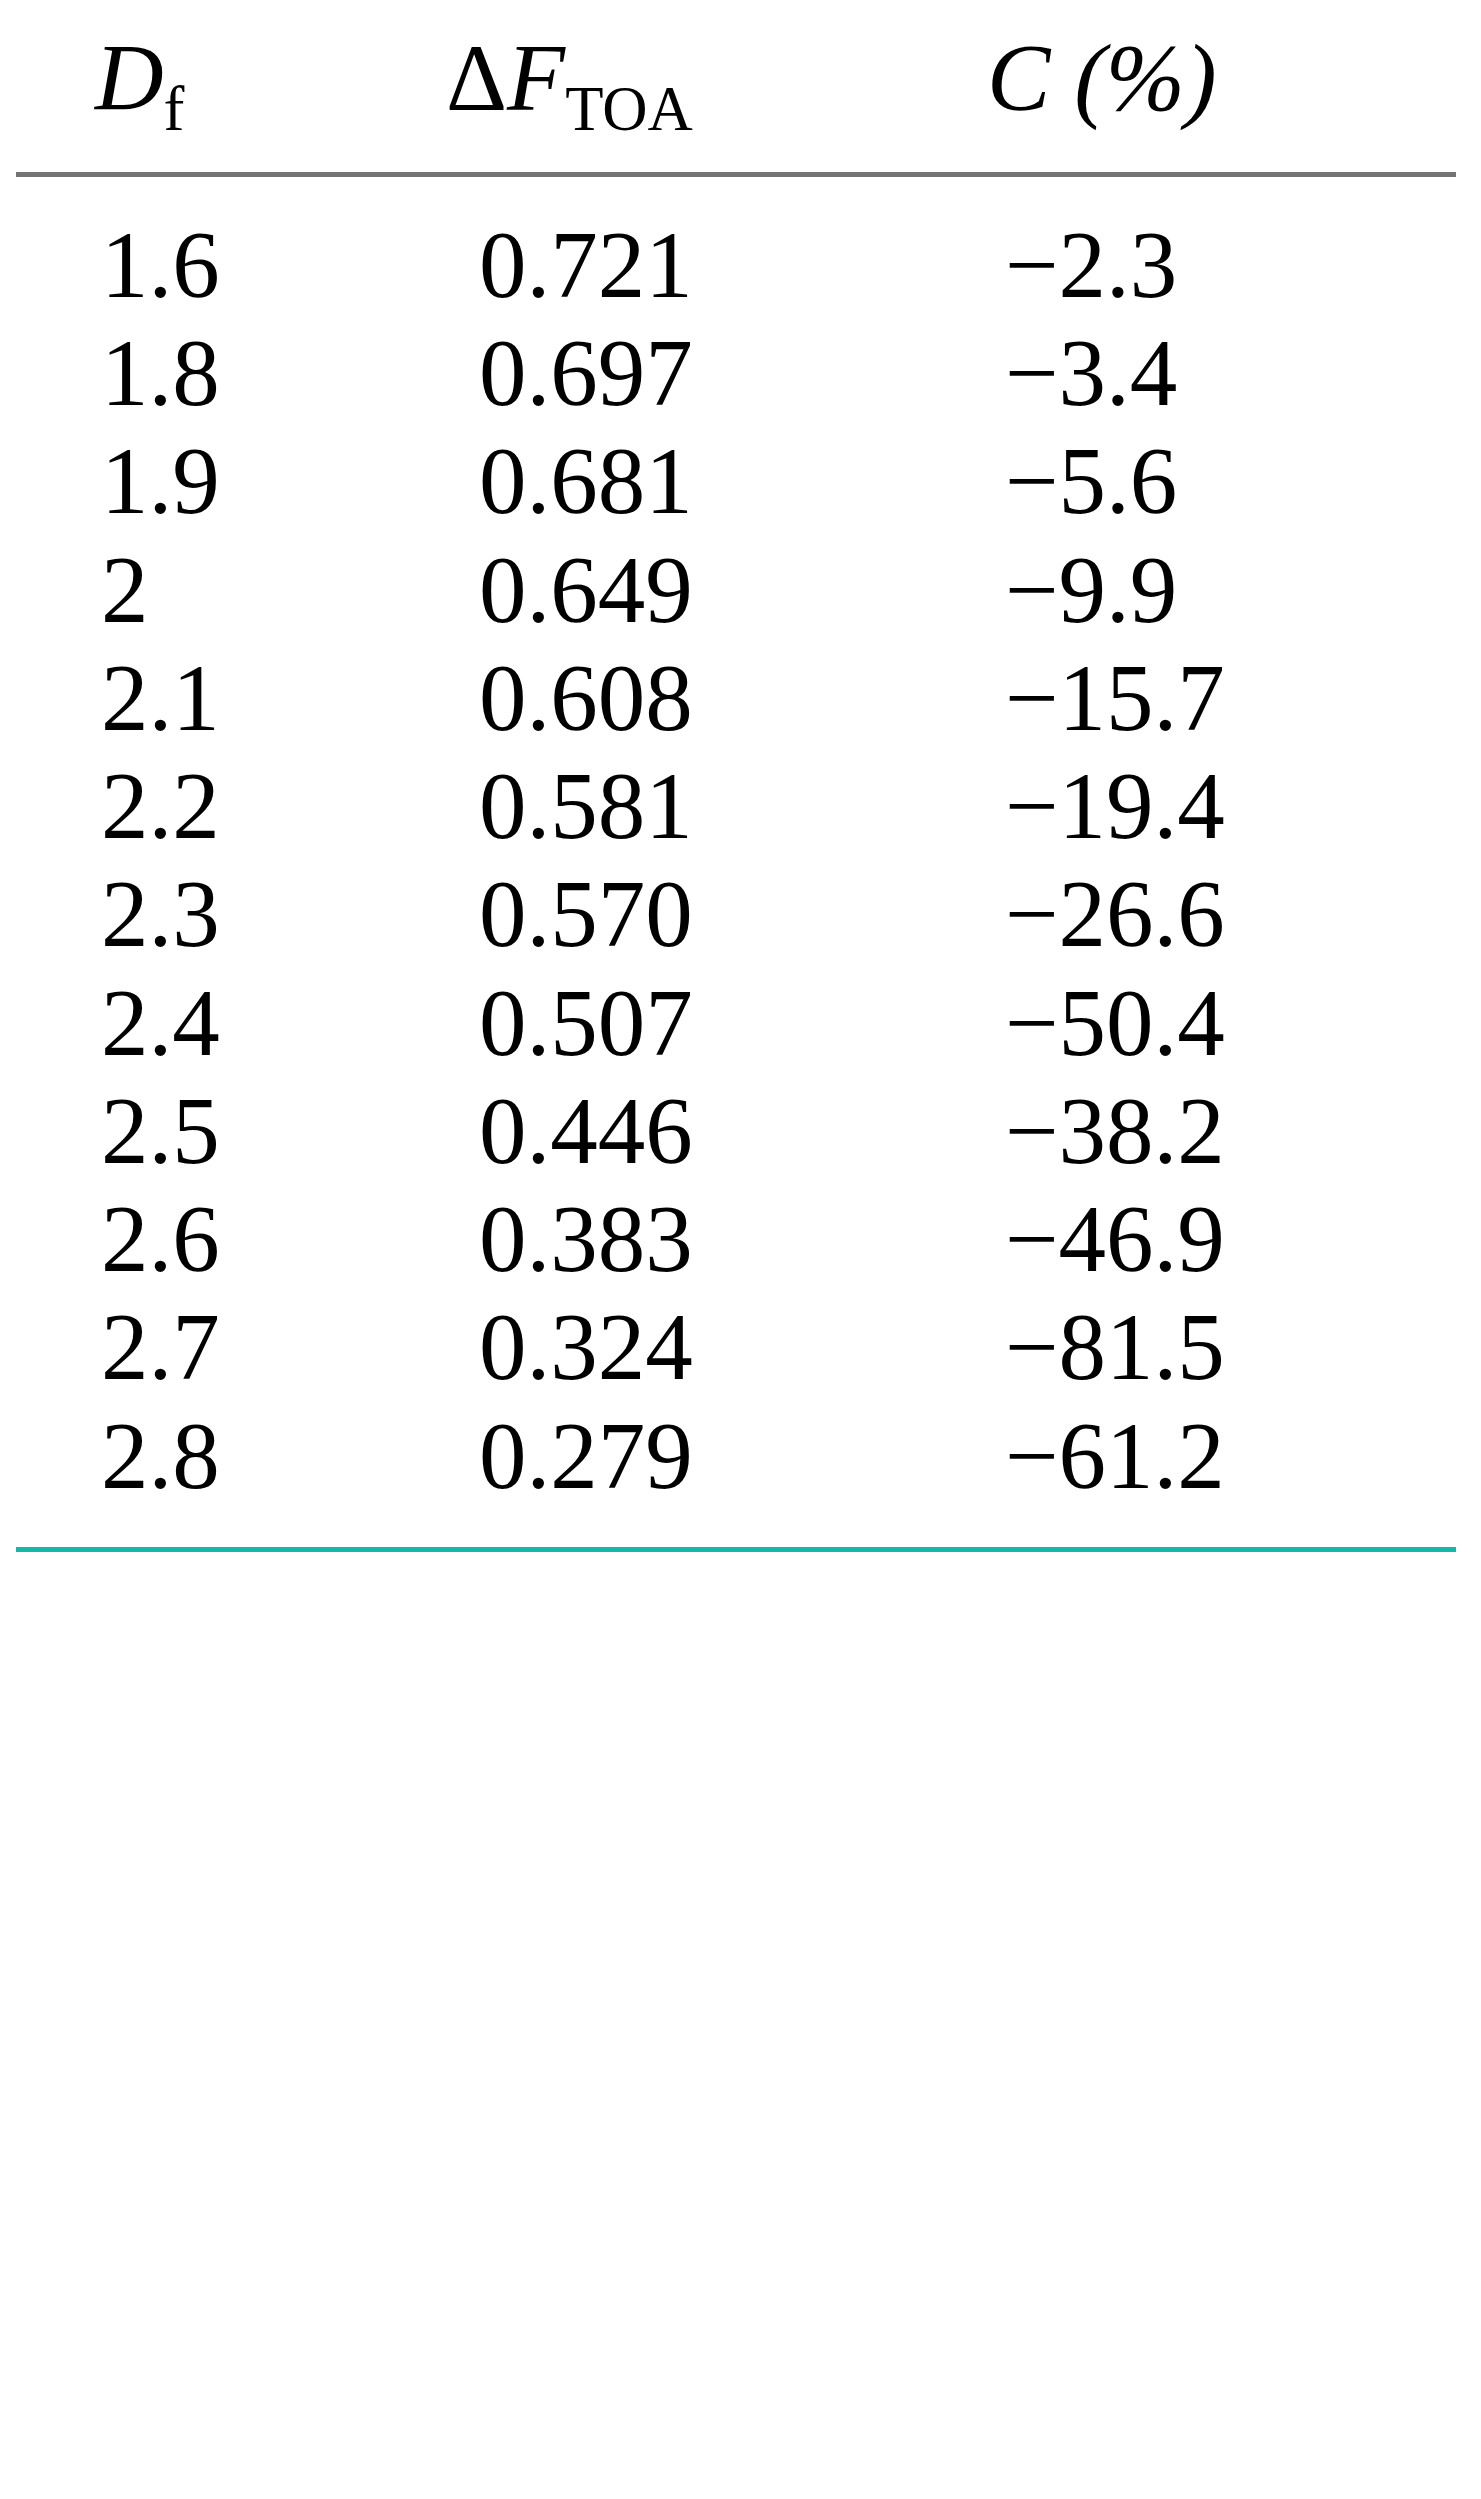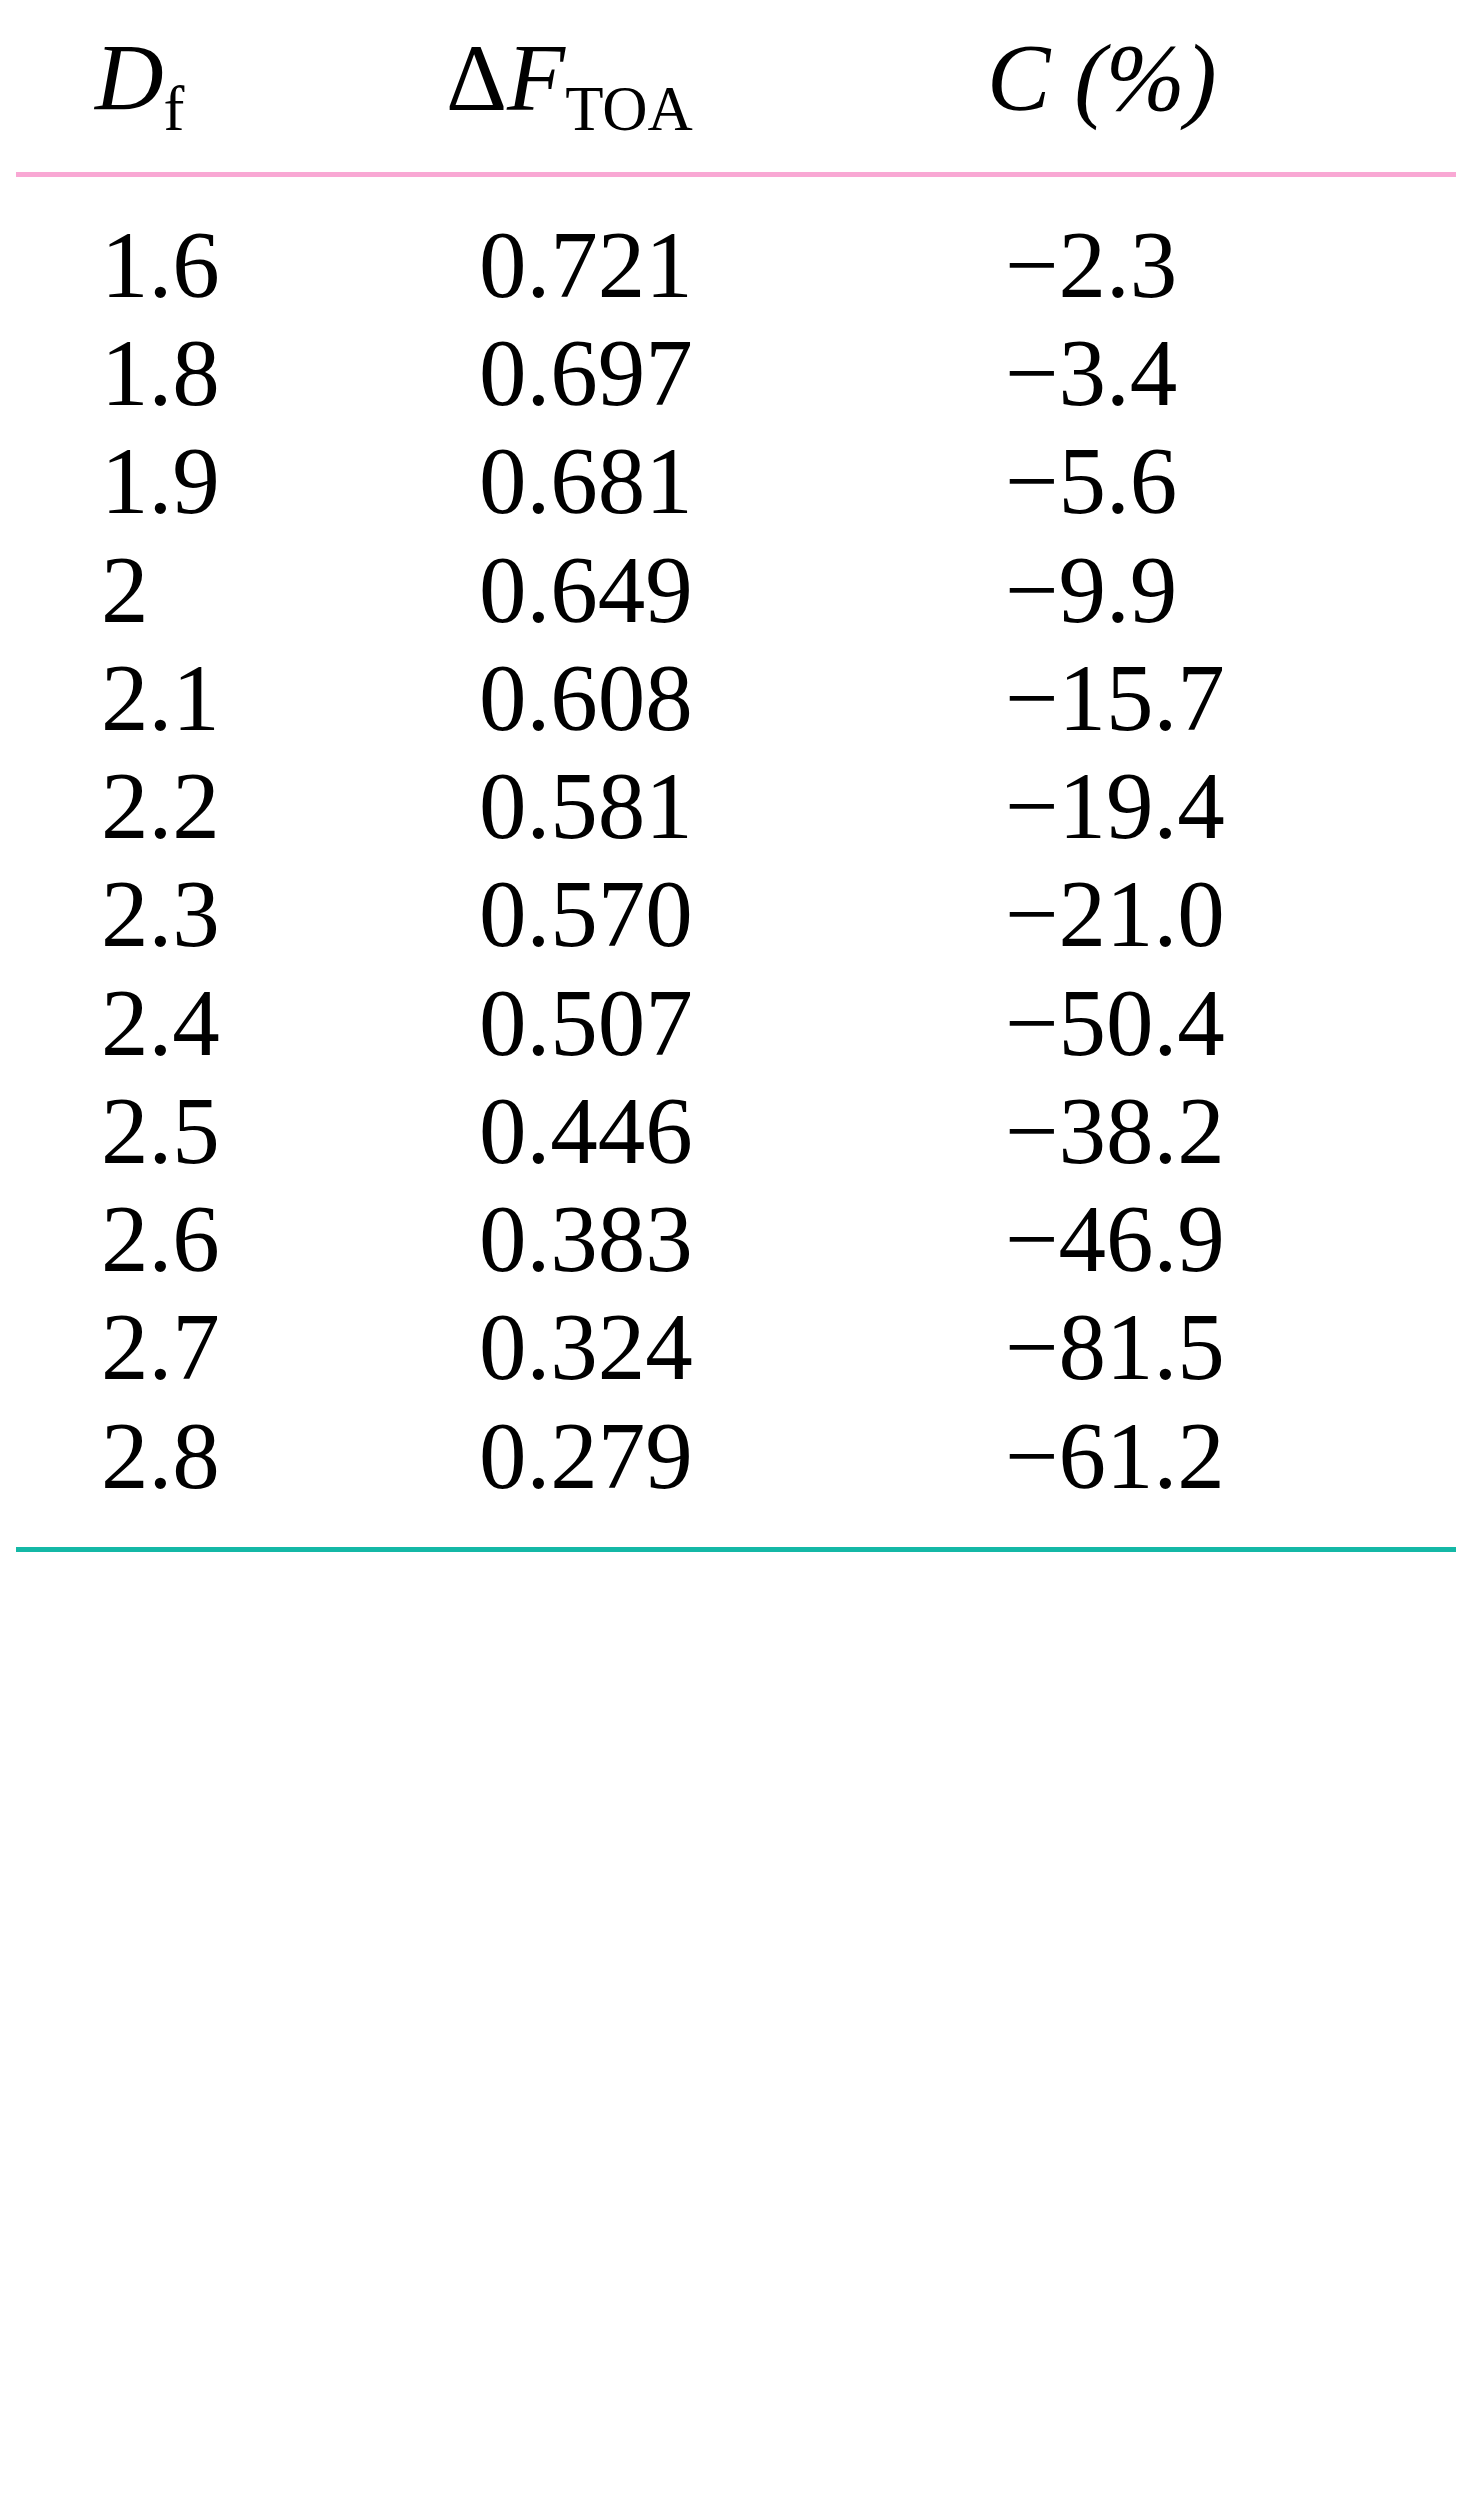--- a/index.html
+++ b/index.html
@@ -39,21 +39,21 @@
     font-weight: normal;
     font-size: 95px;
     line-height: 1.05;
     padding: 0 0 43px 0;
     text-align: center;
     vertical-align: bottom;
     white-space: nowrap;
   }
 
   thead tr.header-row th {
-    border-bottom: 5px solid #f9a8d4;
+    border-bottom: 5px solid #737373;
   }
 
   tbody tr:first-child td {
     padding-top: 40px;
   }
 
   tbody td {
     font-size: 95px;
     line-height: 1.02;
     padding: 5.7px 0 5.7px 0;
@@ -141,21 +141,21 @@
           <td class="cell-c">−15.7</td>
         </tr>
         <tr>
           <td class="cell-df">2.2</td>
           <td class="cell-dftoa">0.581</td>
           <td class="cell-c">−19.4</td>
         </tr>
         <tr>
           <td class="cell-df">2.3</td>
           <td class="cell-dftoa">0.570</td>
-          <td class="cell-c">−21.0</td>
+          <td class="cell-c">−26.6</td>
         </tr>
         <tr>
           <td class="cell-df">2.4</td>
           <td class="cell-dftoa">0.507</td>
           <td class="cell-c">−50.4</td>
         </tr>
         <tr>
           <td class="cell-df">2.5</td>
           <td class="cell-dftoa">0.446</td>
           <td class="cell-c">−38.2</td>

